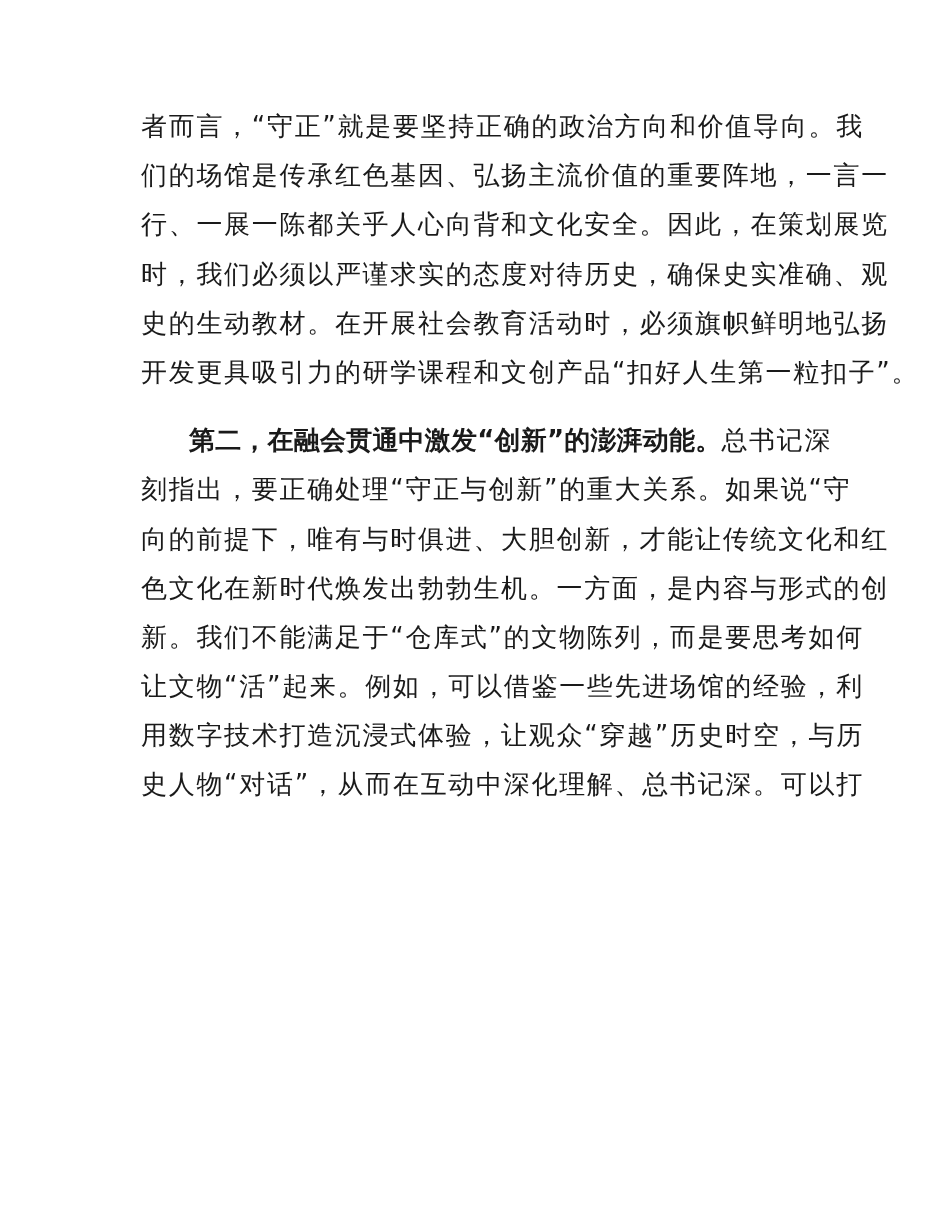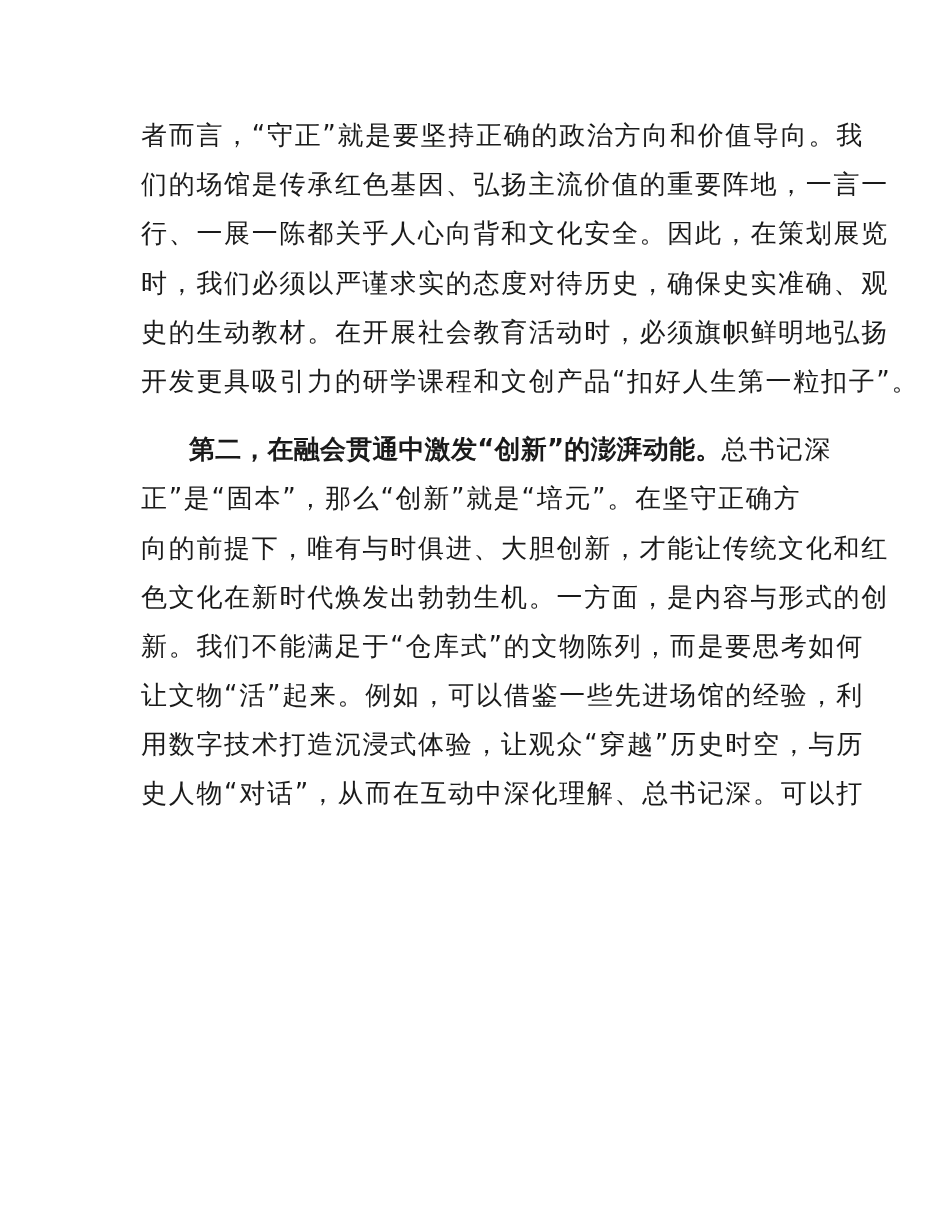--- a/index.html
+++ b/index.html
@@ -11,21 +11,21 @@
     width: 950px;
     height: 1230px;
     position: relative;
     overflow: hidden;
     font-family: "DejaVu Sans", "Liberation Sans", sans-serif;
     color: #1a1a1a;
   }
   .page {
     position: absolute;
     left: 141px;
-    top: 111px;
+    top: 102px;
     width: 670px;
   }
   .line {
     height: 49.2px;
     line-height: 49.2px;
     font-size: 26px;
     white-space: nowrap;
     letter-spacing: 1.7px;
   }
   .para {
@@ -51,21 +51,21 @@
     <div class="line">者而言，“守正”就是要坚持正确的政治方向和价值导向。我</div>
     <div class="line">们的场馆是传承红色基因、弘扬主流价值的重要阵地，一言一</div>
     <div class="line">行、一展一陈都关乎人心向背和文化安全。因此，在策划展览</div>
     <div class="line">时，我们必须以严谨求实的态度对待历史，确保史实准确、观</div>
     <div class="line">史的生动教材。在开展社会教育活动时，必须旗帜鲜明地弘扬</div>
     <div class="line">开发更具吸引力的研学课程和文创产品“扣好人生第一粒扣子”。</div>
   </div>
 
   <div class="para">
     <div class="line indent"><span class="bold">第二，在融会贯通中激发“创新”的澎湃动能。</span><span>总书记深</span></div>
-    <div class="line">正”是“固本”，那么“创新”就是“培元”。在坚守正确方</div>
+    <div class="line">刻指出，要正确处理“守正与创新”的重大关系。如果说“守</div>
     <div class="line">向的前提下，唯有与时俱进、大胆创新，才能让传统文化和红</div>
     <div class="line">色文化在新时代焕发出勃勃生机。一方面，是内容与形式的创</div>
     <div class="line">新。我们不能满足于“仓库式”的文物陈列，而是要思考如何</div>
     <div class="line">让文物“活”起来。例如，可以借鉴一些先进场馆的经验，利</div>
     <div class="line">用数字技术打造沉浸式体验，让观众“穿越”历史时空，与历</div>
     <div class="line">史人物“对话”，从而在互动中深化理解、总书记深。可以打</div>
   </div>
 
 </div>
 

